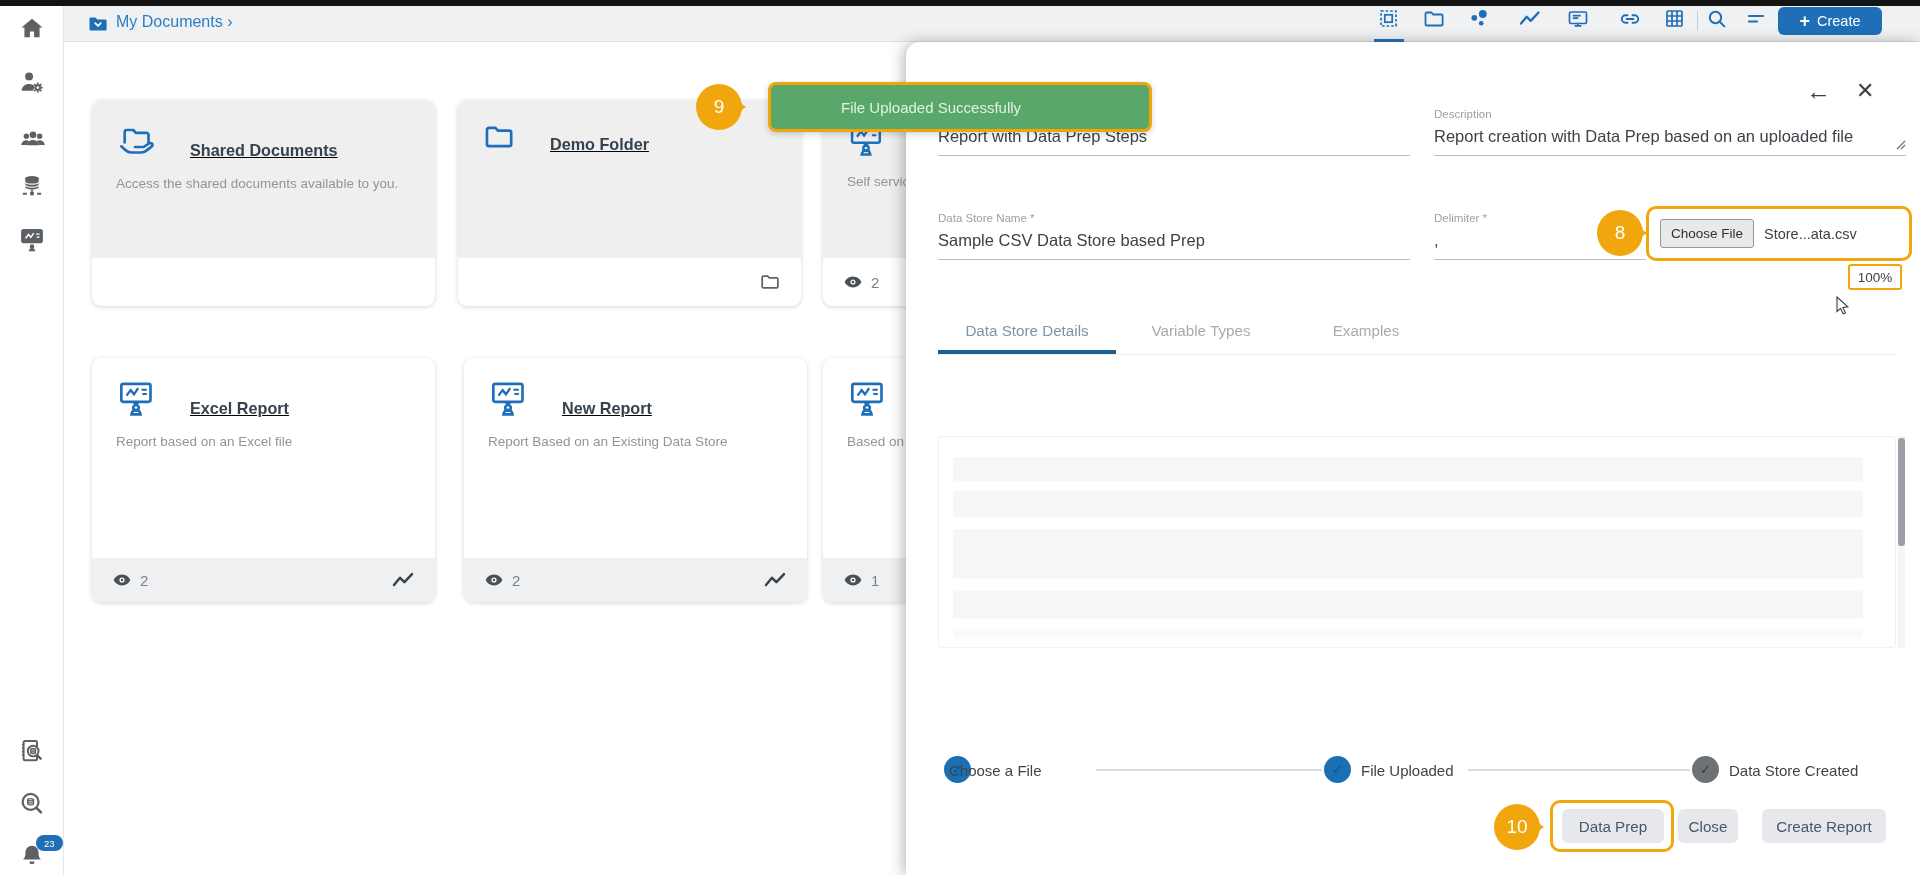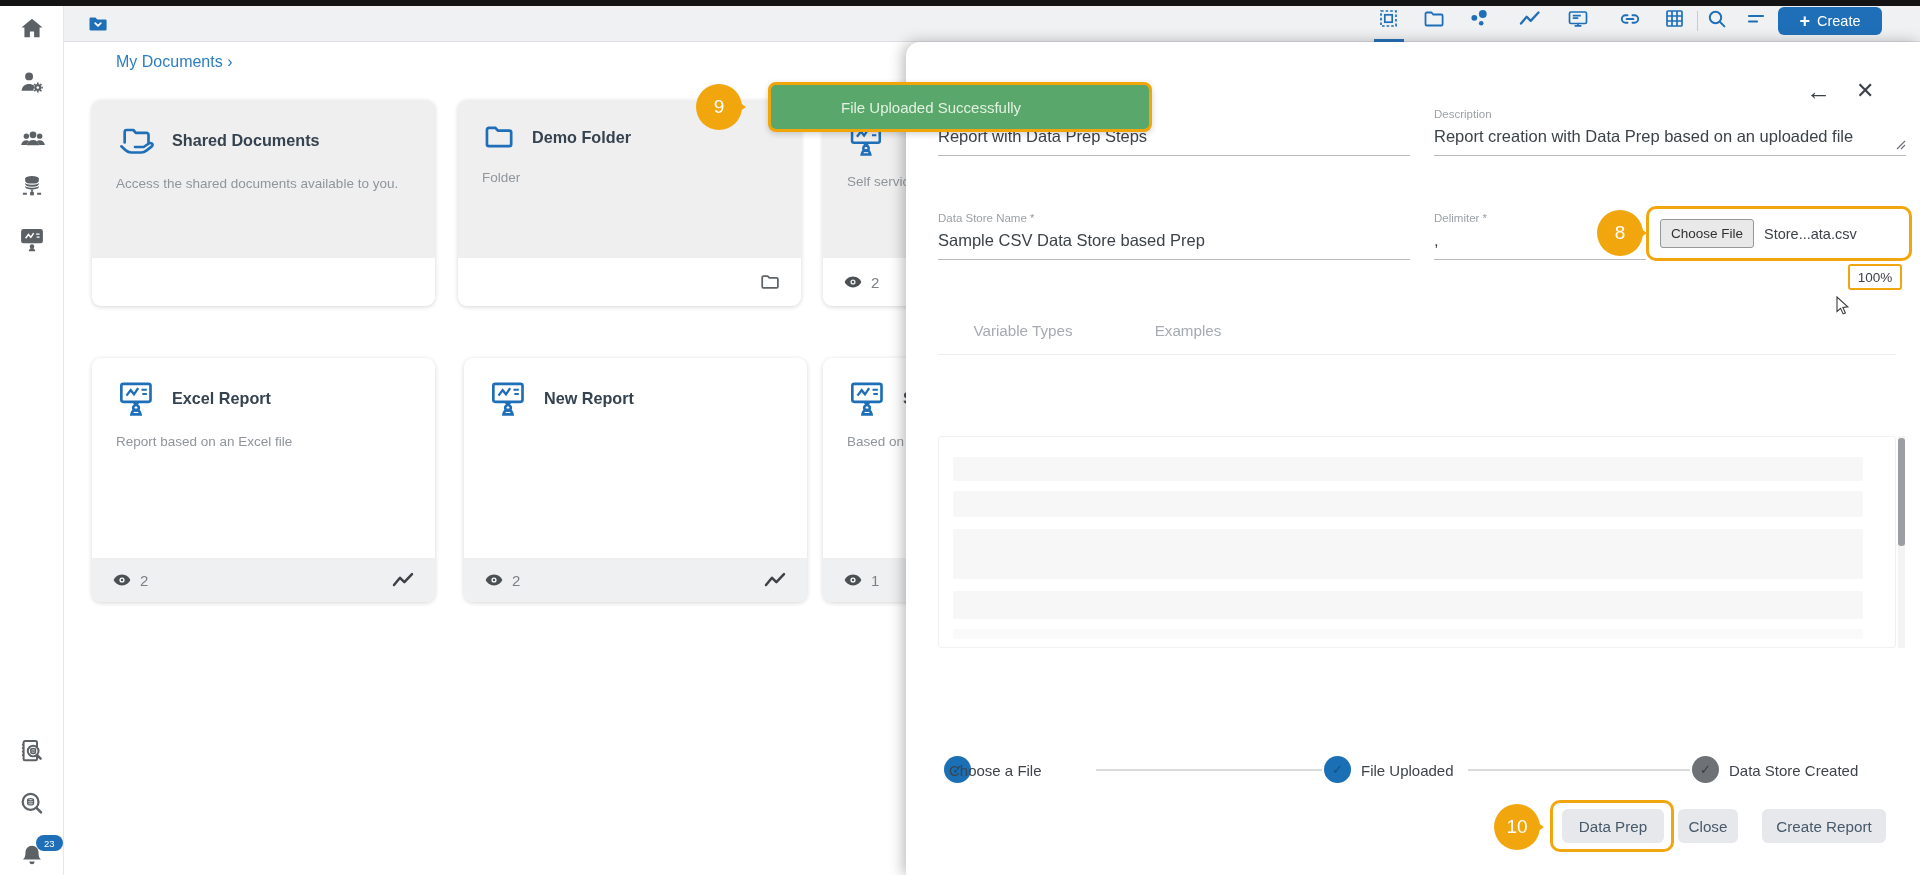--- a/index.html
+++ b/index.html
@@ -4,21 +4,21 @@
 <style>
   * { margin:0; padding:0; box-sizing:border-box; }
   html,body { width:1920px; height:875px; overflow:hidden; background:#fff;
     font-family:"Liberation Sans", sans-serif; }
   .abs { position:absolute; }
 
   
   .topstrip { left:0; top:0; width:1920px; height:6px; background:#141414; z-index:6; }
   .topbar { left:0; top:6px; width:1920px; height:36px; background:#eff1f3;
     border-bottom:1px solid #dcdee1; z-index:4; }
-  .crumb-label { left:116px; top:13px; font-size:16px; color:#2d7dc2; z-index:5;margin-top:40px; }
+  .crumb-label { left:116px; top:13px; font-size:16px; color:#2d7dc2; z-index:5; }
   .tb-icon { top:7px; width:24px; height:24px; z-index:5; cursor:pointer; }
   .tb-underline { left:1374px; top:39px; width:30px; height:3px; background:#1f6fb8; z-index:6; }
   .tb-divider { left:1697px; top:11px; width:1px; height:20px; background:#c7cace; z-index:5; }
   .create-btn { left:1778px; top:7px; width:104px; height:28px; background:#1f6fb8; color:#fff;
     border-radius:6px; display:flex; align-items:center; justify-content:center; gap:7px;
     font-size:14.5px; z-index:5; cursor:pointer; }
   .create-btn .plus { font-size:18px; font-weight:bold; line-height:1; }
 
   
   .sidebar { left:0; top:6px; width:64px; height:869px; background:#fff;
@@ -26,21 +26,21 @@
   .sb-icon { left:18px; width:28px; height:28px; cursor:pointer; }
   .badge { left:36px; top:835px; min-width:19px; height:16px; background:#1f6fb8; color:#fff;
     border-radius:9px; font-size:9.5px; display:flex; align-items:center; justify-content:center;
     padding:0 8px; z-index:6; }
 
   
   .card { position:absolute; width:343px; border-radius:9px; overflow:hidden;
     box-shadow:0 1px 4px rgba(70,70,70,.22); z-index:1; }
   .card.r1 { top:100px; height:206px; background:#efefef; }
   .card.r2 { top:358px; height:244px; background:#fff; }
-  .card-head { display:flex; align-items:center; gap:16px; padding:20px 22px 0 24px; }
+  .card-head { display:flex; align-items:flex-end; gap:34px; padding:20px 22px 0 24px;text-decoration:underline; }
   .card-title { font-size:16.2px; font-weight:600; color:#35424f; }
   .card-desc { margin-top:13px; padding:0 24px; font-size:13.5px; color:#8f959b; line-height:1.6; }
   .card-foot { position:absolute; left:0; right:0; bottom:0; display:flex; align-items:center;
     justify-content:space-between; padding:0 20px; }
   .r1 .card-foot { height:48px; background:#fff; }
   .r2 .card-foot { height:44px; background:#eff0f1; }
   .views { display:flex; align-items:center; gap:8px; font-size:15px; color:#7c8187; }
 
   
   .toast { left:768px; top:82px; width:384px; height:50px; background:#5aa76b;
@@ -252,21 +252,20 @@
   <div class="card-foot"></div>
 </div>
 
 <div class="card r1" style="left:458px">
   <div class="card-head">
     <svg width="34" height="34" viewBox="0 0 24 24">
         <path d="M3.5 6.8A1.3 1.3 0 0 1 4.8 5.5h4.6l1.9 2h8a1.3 1.3 0 0 1 1.3 1.3v8.4a1.3 1.3 0 0 1-1.3 1.3H4.8a1.3 1.3 0 0 1-1.3-1.3z" fill="none" stroke="#1f6fb8" stroke-width="1.9"></path>
       </svg>
     <span class="card-title">Demo Folder</span>
   </div>
-  <div class="card-desc">Folder</div>
   <div class="card-foot" style="justify-content:flex-end">
     <svg width="22" height="22" viewBox="0 0 24 24">
         <path d="M3.5 6.8A1.3 1.3 0 0 1 4.8 5.5h4.6l1.9 2h8a1.3 1.3 0 0 1 1.3 1.3v8.4a1.3 1.3 0 0 1-1.3 1.3H4.8a1.3 1.3 0 0 1-1.3-1.3z" fill="none" stroke="#5f6468" stroke-width="1.9"></path>
       </svg>
   </div>
 </div>
 
 <div class="card r1" style="left:823px">
   <div class="card-head">
     <svg width="38" height="38" viewBox="0 0 24 24">
@@ -330,20 +329,21 @@
           <rect x="3.2" y="3.5" width="17.5" height="10.8" rx="1.2"></rect>
           <path d="M6.3 10.6 8.8 7.3l2 2.5 2.5-3.7" stroke-width="1.4"></path>
           <path d="M15.3 7h3.2M15.8 9.6h2.7" stroke-width="1.2"></path>
           <path d="M10.4 14.3 12 15.9l1.6-1.6" stroke-width="1.4"></path>
           <circle cx="12" cy="17.9" r="1.7"></circle>
           <path d="M9.3 21.8c.3-1.7 1.4-2.7 2.7-2.7s2.4 1 2.7 2.7z"></path>
         </g>
       </svg>
     <span class="card-title">New Report</span>
   </div>
+  <div class="card-desc">Report Based on an Existing Data Store</div>
   <div class="card-foot">
     <span class="views">
         <svg width="20" height="20" viewBox="0 0 24 24">
           <path d="M12 5.5C7 5.5 3.3 9 2 12c1.3 3 5 6.5 10 6.5S20.7 15 22 12c-1.3-3-5-6.5-10-6.5z" fill="#4b5055"></path>
           <circle cx="12" cy="12" r="3.1" fill="#fff"></circle>
           <circle cx="12" cy="12" r="1.5" fill="#4b5055"></circle>
         </svg>
         <span>2</span>
       </span>
     <svg width="24" height="24" viewBox="0 0 24 24">
@@ -406,20 +406,21 @@
 <div class="abs ann-rect" style="left:1646px;top:206px;width:266px;height:55px"></div>
 <div class="bubble" style="left:1597px;top:210px;width:46px;height:46px">8</div>
 <div class="abs choose-btn">Choose File</div>
 <span class="abs filename">Store...ata.csv</span>
 <div class="abs zoom-badge">100%</div>
 <svg class="abs cursor" style="left:1836px;top:296px" width="15" height="20" viewBox="0 0 15 20">
     <path d="M1 1v14.5l3.6-3.2 2.5 5.6 2.3-1-2.5-5.5 4.9-.5z" fill="#fff" stroke="#3a3a3a" stroke-width="1.1"></path>
   </svg>
 
 <div class="abs tabs">
+  <div class="tab active" style="width:178px">Data Store Details</div>
   <div class="tab" style="width:170px">Variable Types</div>
   <div class="tab" style="width:160px">Examples</div>
 </div>
 
 <div class="abs skel-box">
   <div class="skel" style="top:20px;height:24px"></div>
   <div class="skel" style="top:54px;height:26px"></div>
   <div class="skel" style="top:92px;height:50px"></div>
   <div class="skel" style="top:154px;height:28px"></div>
   <div class="skel" style="top:192px;height:10px;background:#fafafa"></div>

